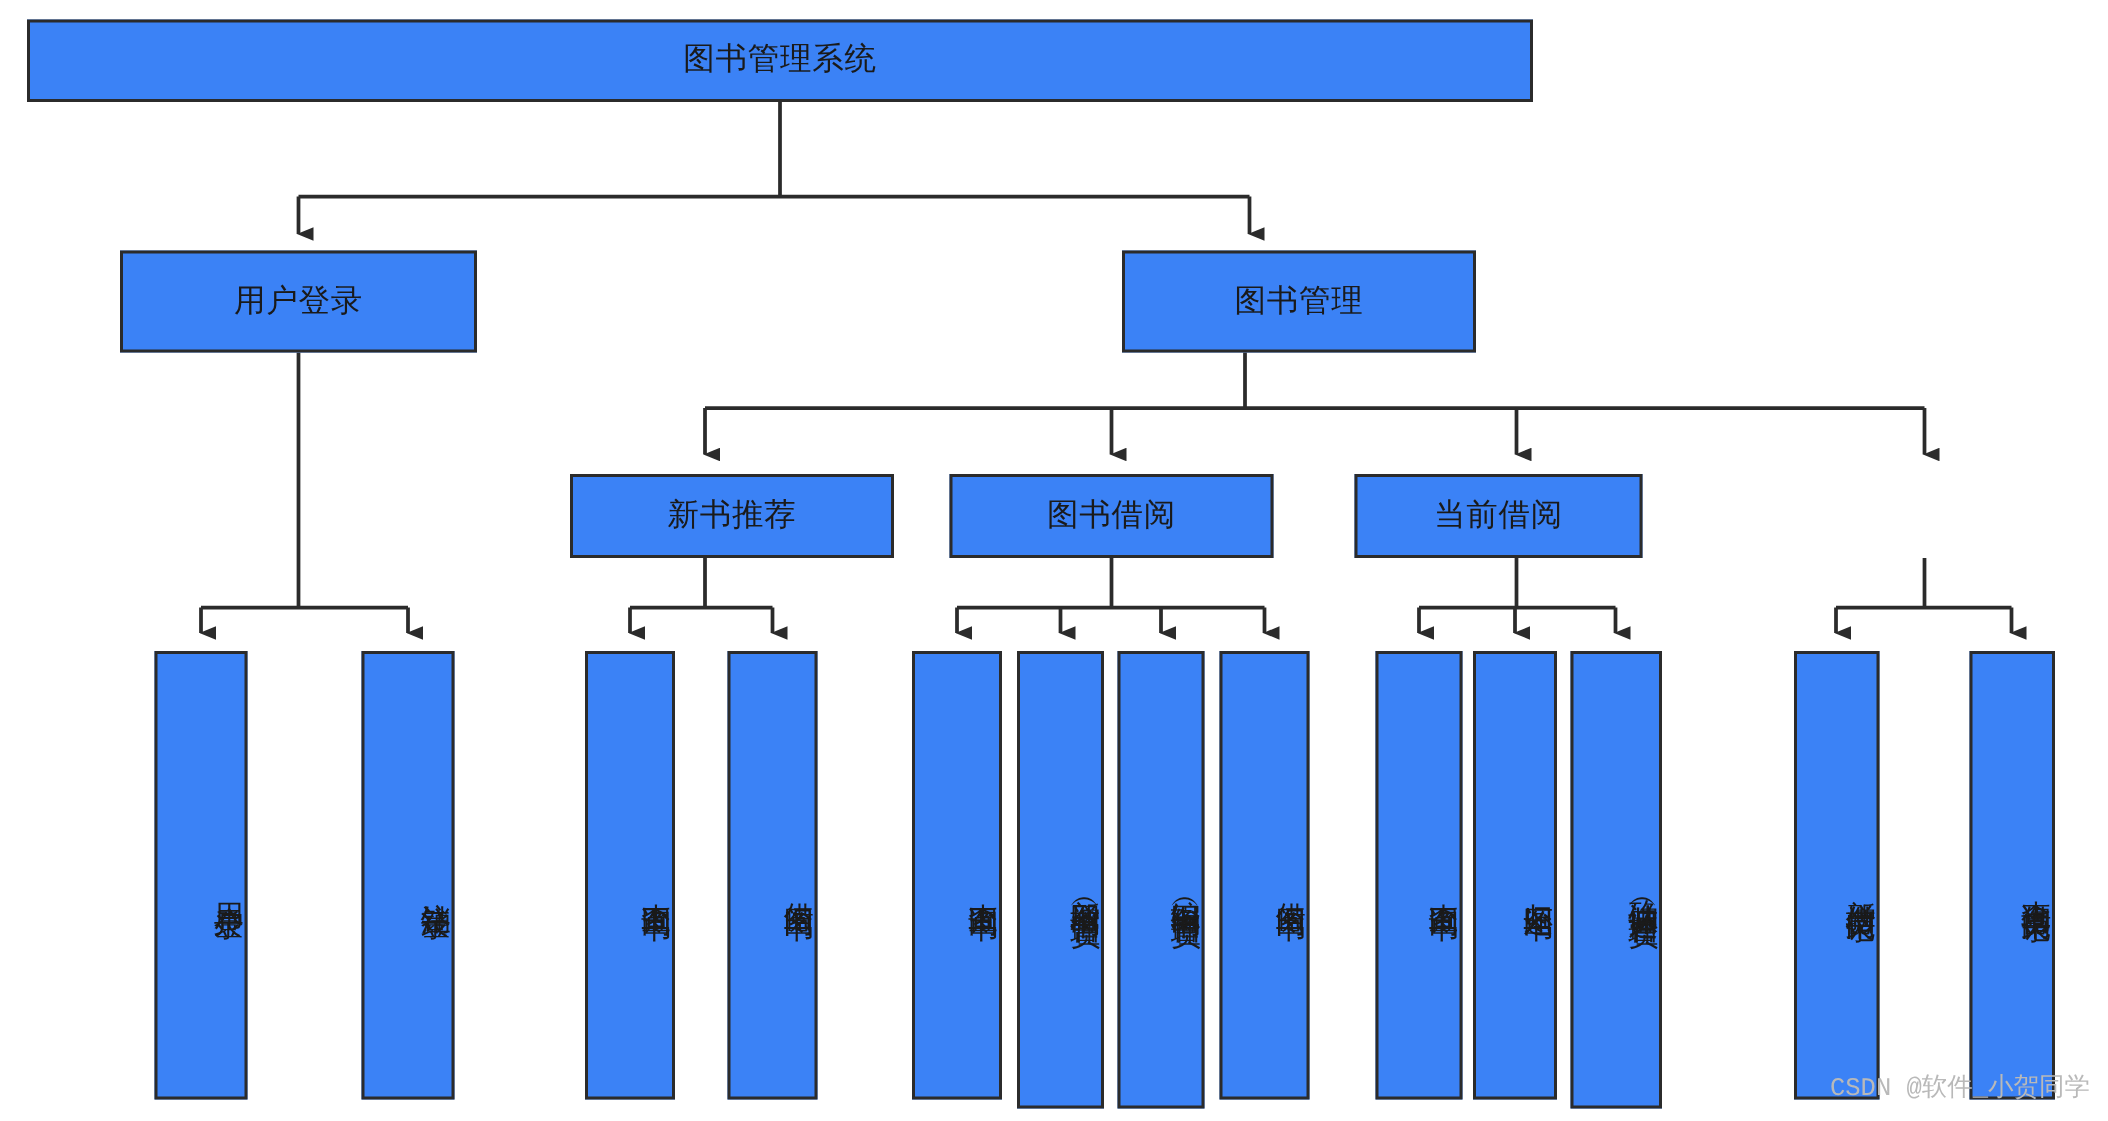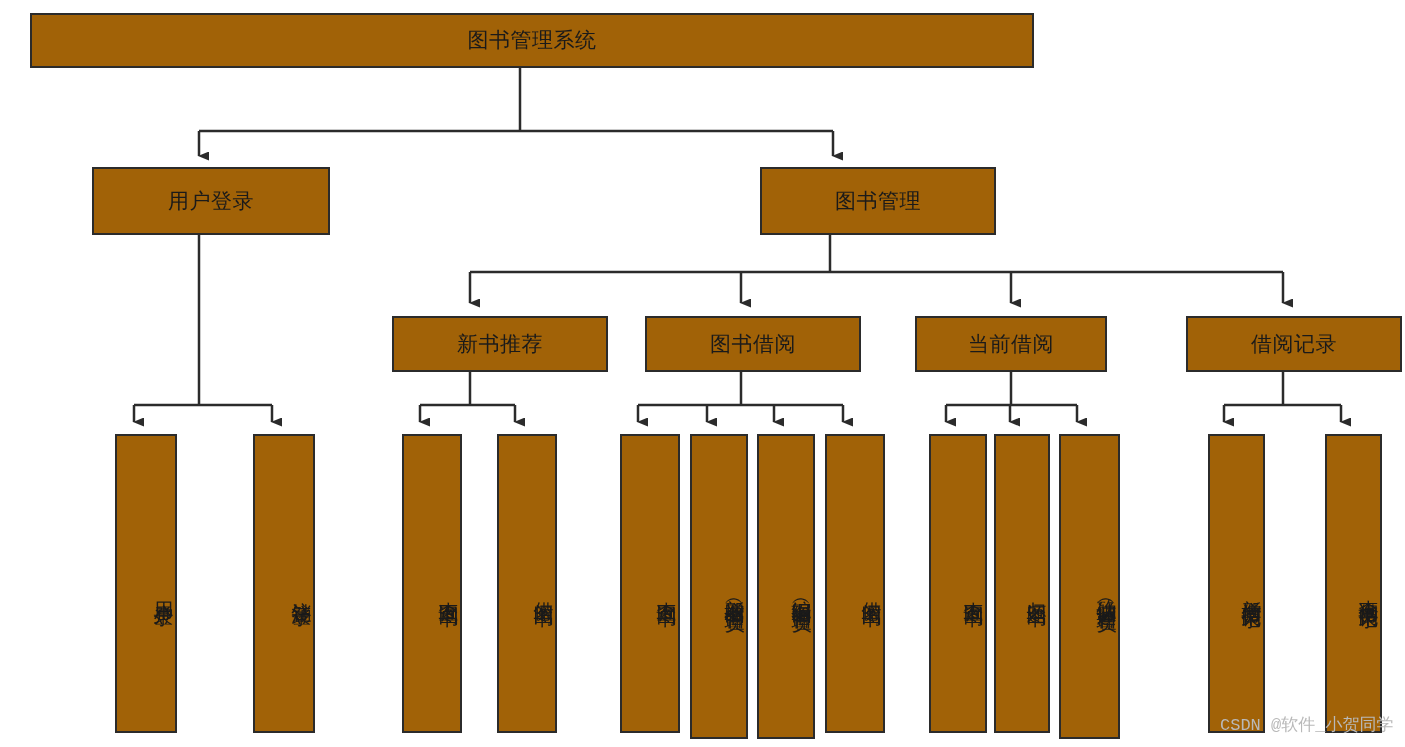--- a/index.html
+++ b/index.html
@@ -23,29 +23,28 @@
     position: absolute;
     left: 0;
     top: 0;
     width: 1405px;
     height: 747px;
   }
   .node-box {
     position: absolute;
     box-sizing: border-box;
     border: 2.5px solid #2b2b2b;
-    background: #a16207;
+    background: #3b82f6;
     display: flex;
     align-items: center;
     justify-content: center;
     color: #1a1a1a;
     font-size: 21px;
     letter-spacing: 0.5px;
     line-height: 1.15;
-    margin-left: 12px;
   }
   .node-box.horizontal {
     writing-mode: horizontal-tb;
   }
   .node-box.vertical {
     writing-mode: vertical-rl;
     text-orientation: upright;
     padding-top: 12px;
     align-items: flex-start;
     justify-content: center;
@@ -150,23 +149,20 @@
 
   <div class="node-box horizontal" style="left:380px; top:316px; width:216px; height:56px;">
     <span class="node-label">新书推荐</span>
   </div>
   <div class="node-box horizontal" style="left:633px; top:316px; width:216px; height:56px;align-items:center;">
     <span class="node-label">图书借阅</span>
   </div>
   <div class="node-box horizontal" style="left:903px; top:316px; width:192px; height:56px;">
     <span class="node-label">当前借阅</span>
   </div>
-  <div class="node-box horizontal" style="left:1174px; top:316px; width:216px; height:56px;">
-    <span class="node-label">借阅记录</span>
-  </div>
 
   <div class="node-box vertical" style="left:103px; top:434px; width:62px; height:299px;">
     <span class="node-label">用户登录</span>
   </div>
   <div class="node-box vertical" style="left:241px; top:434px; width:62px; height:299px;">
     <span class="node-label">注销登录</span>
   </div>
   <div class="node-box vertical" style="left:390px; top:434px; width:60px; height:299px;">
     <span class="node-label">查询图书</span>
   </div>

